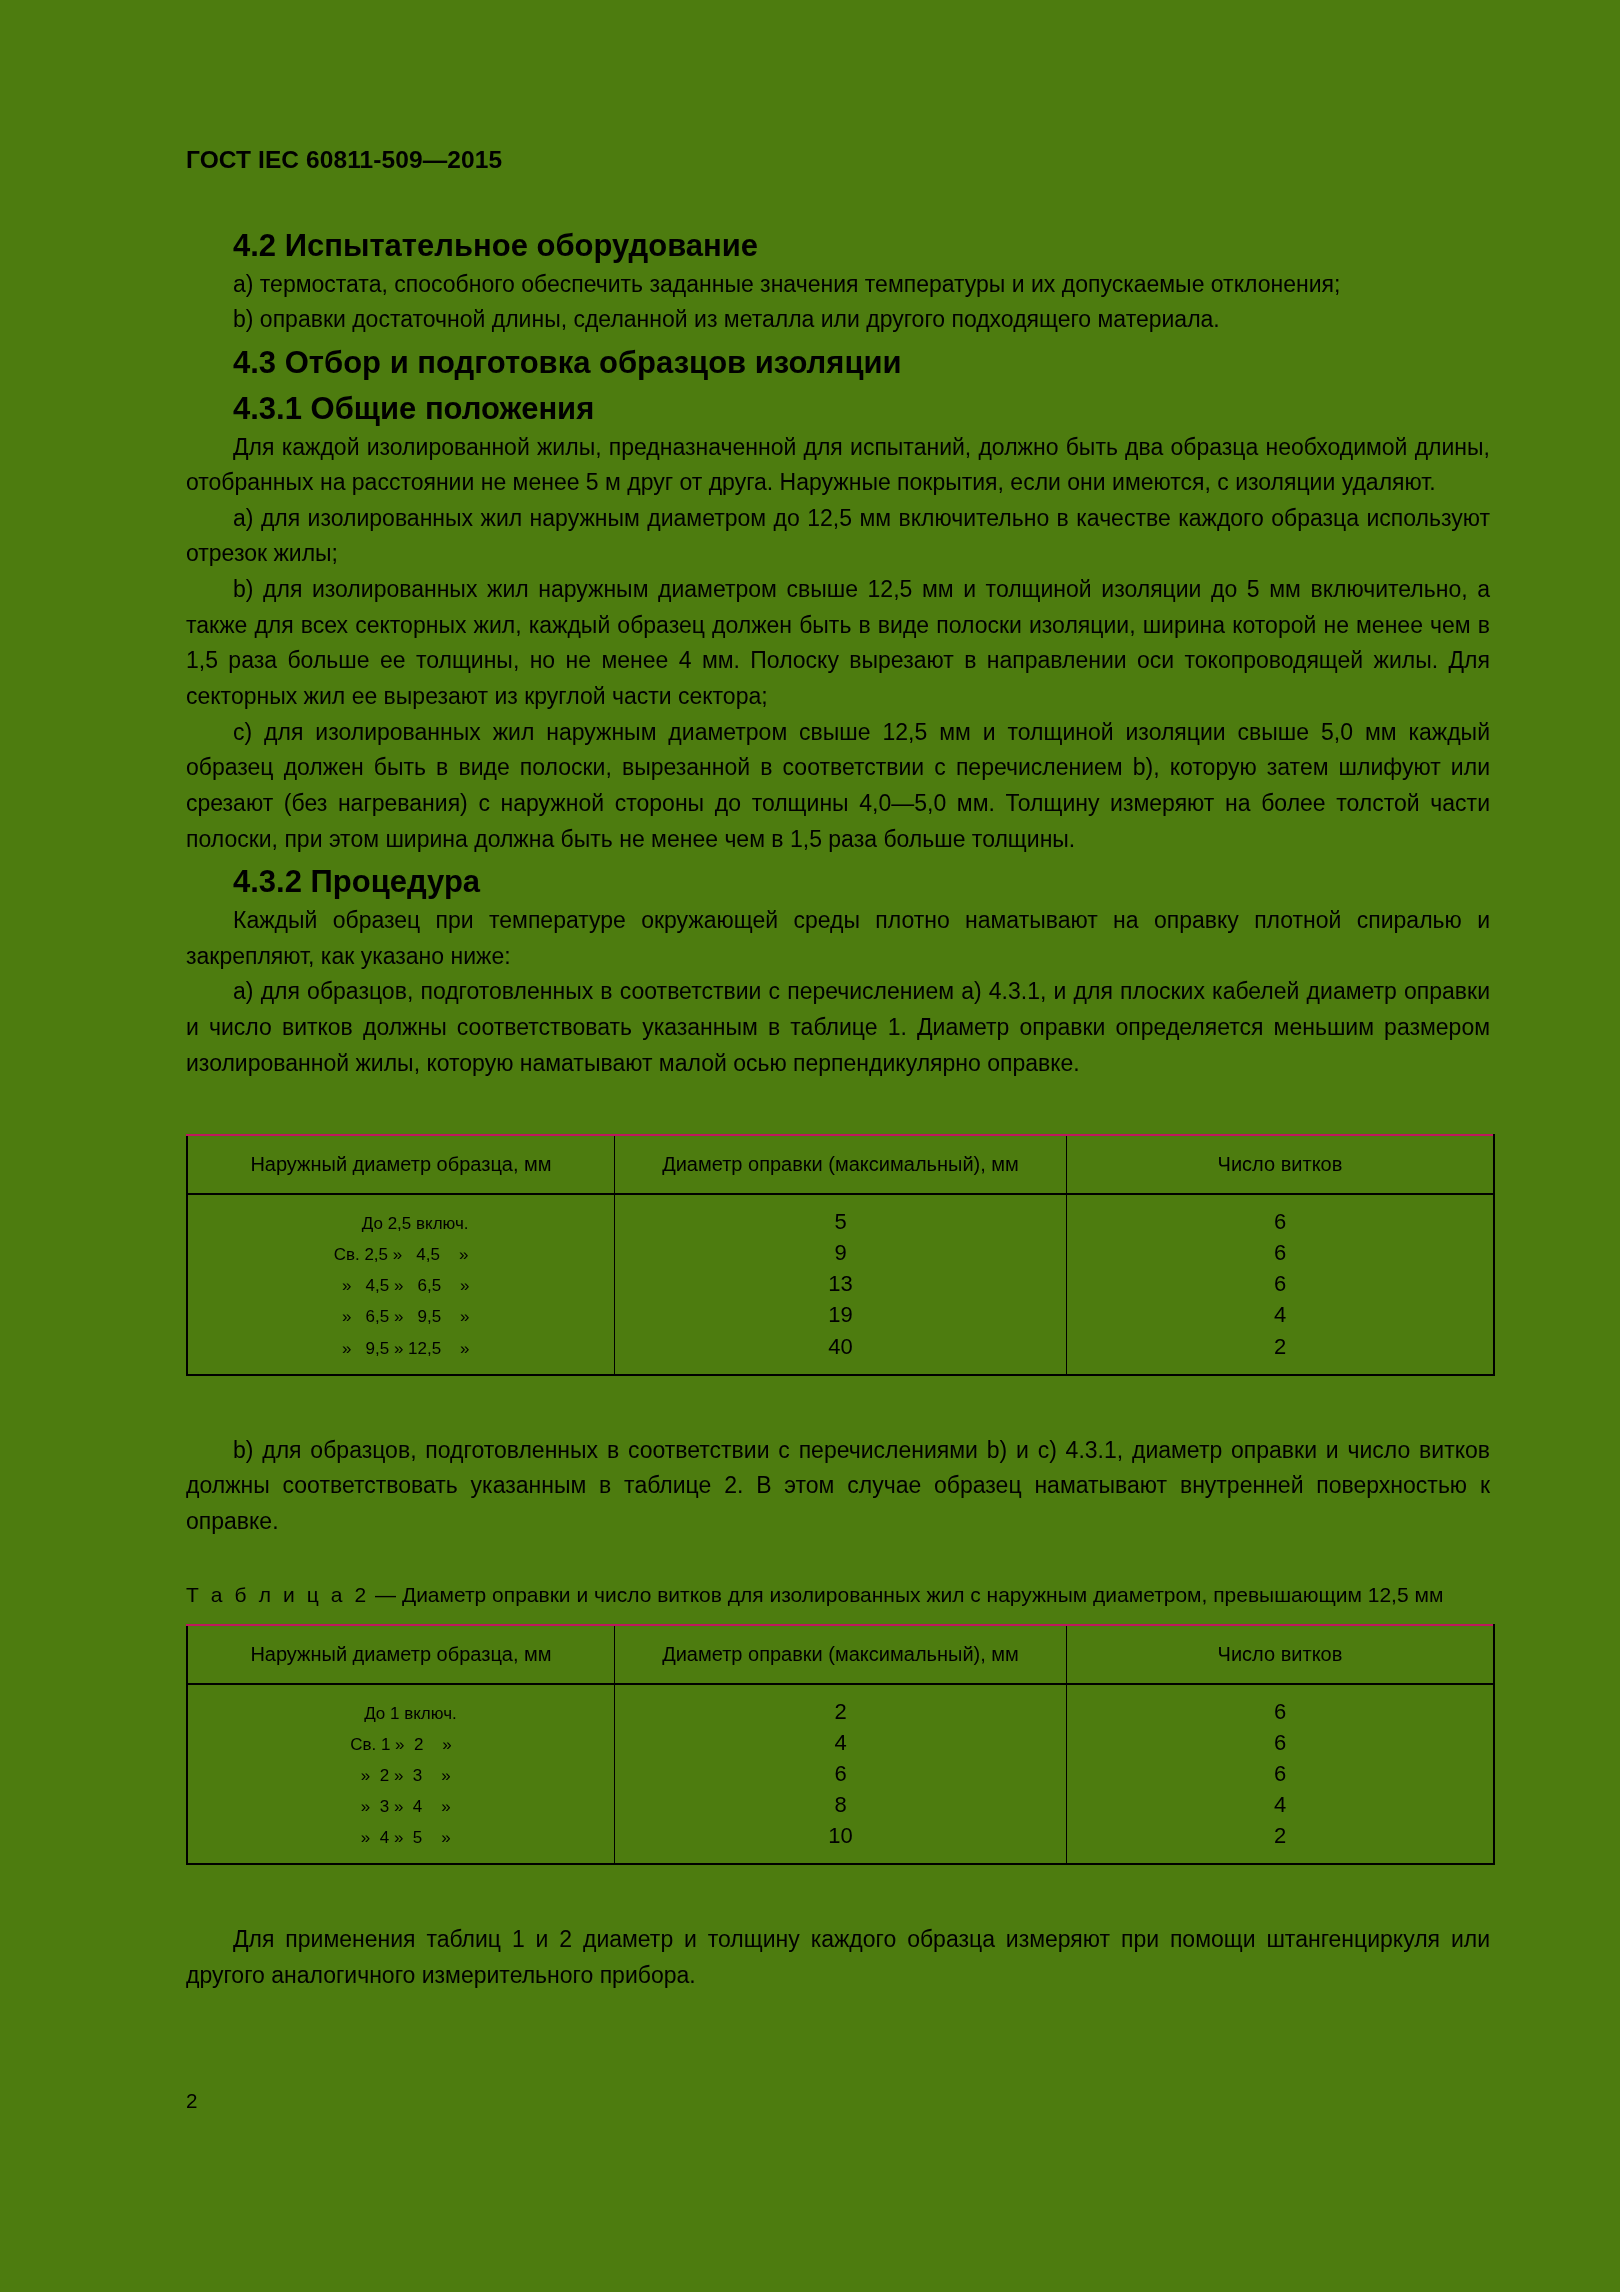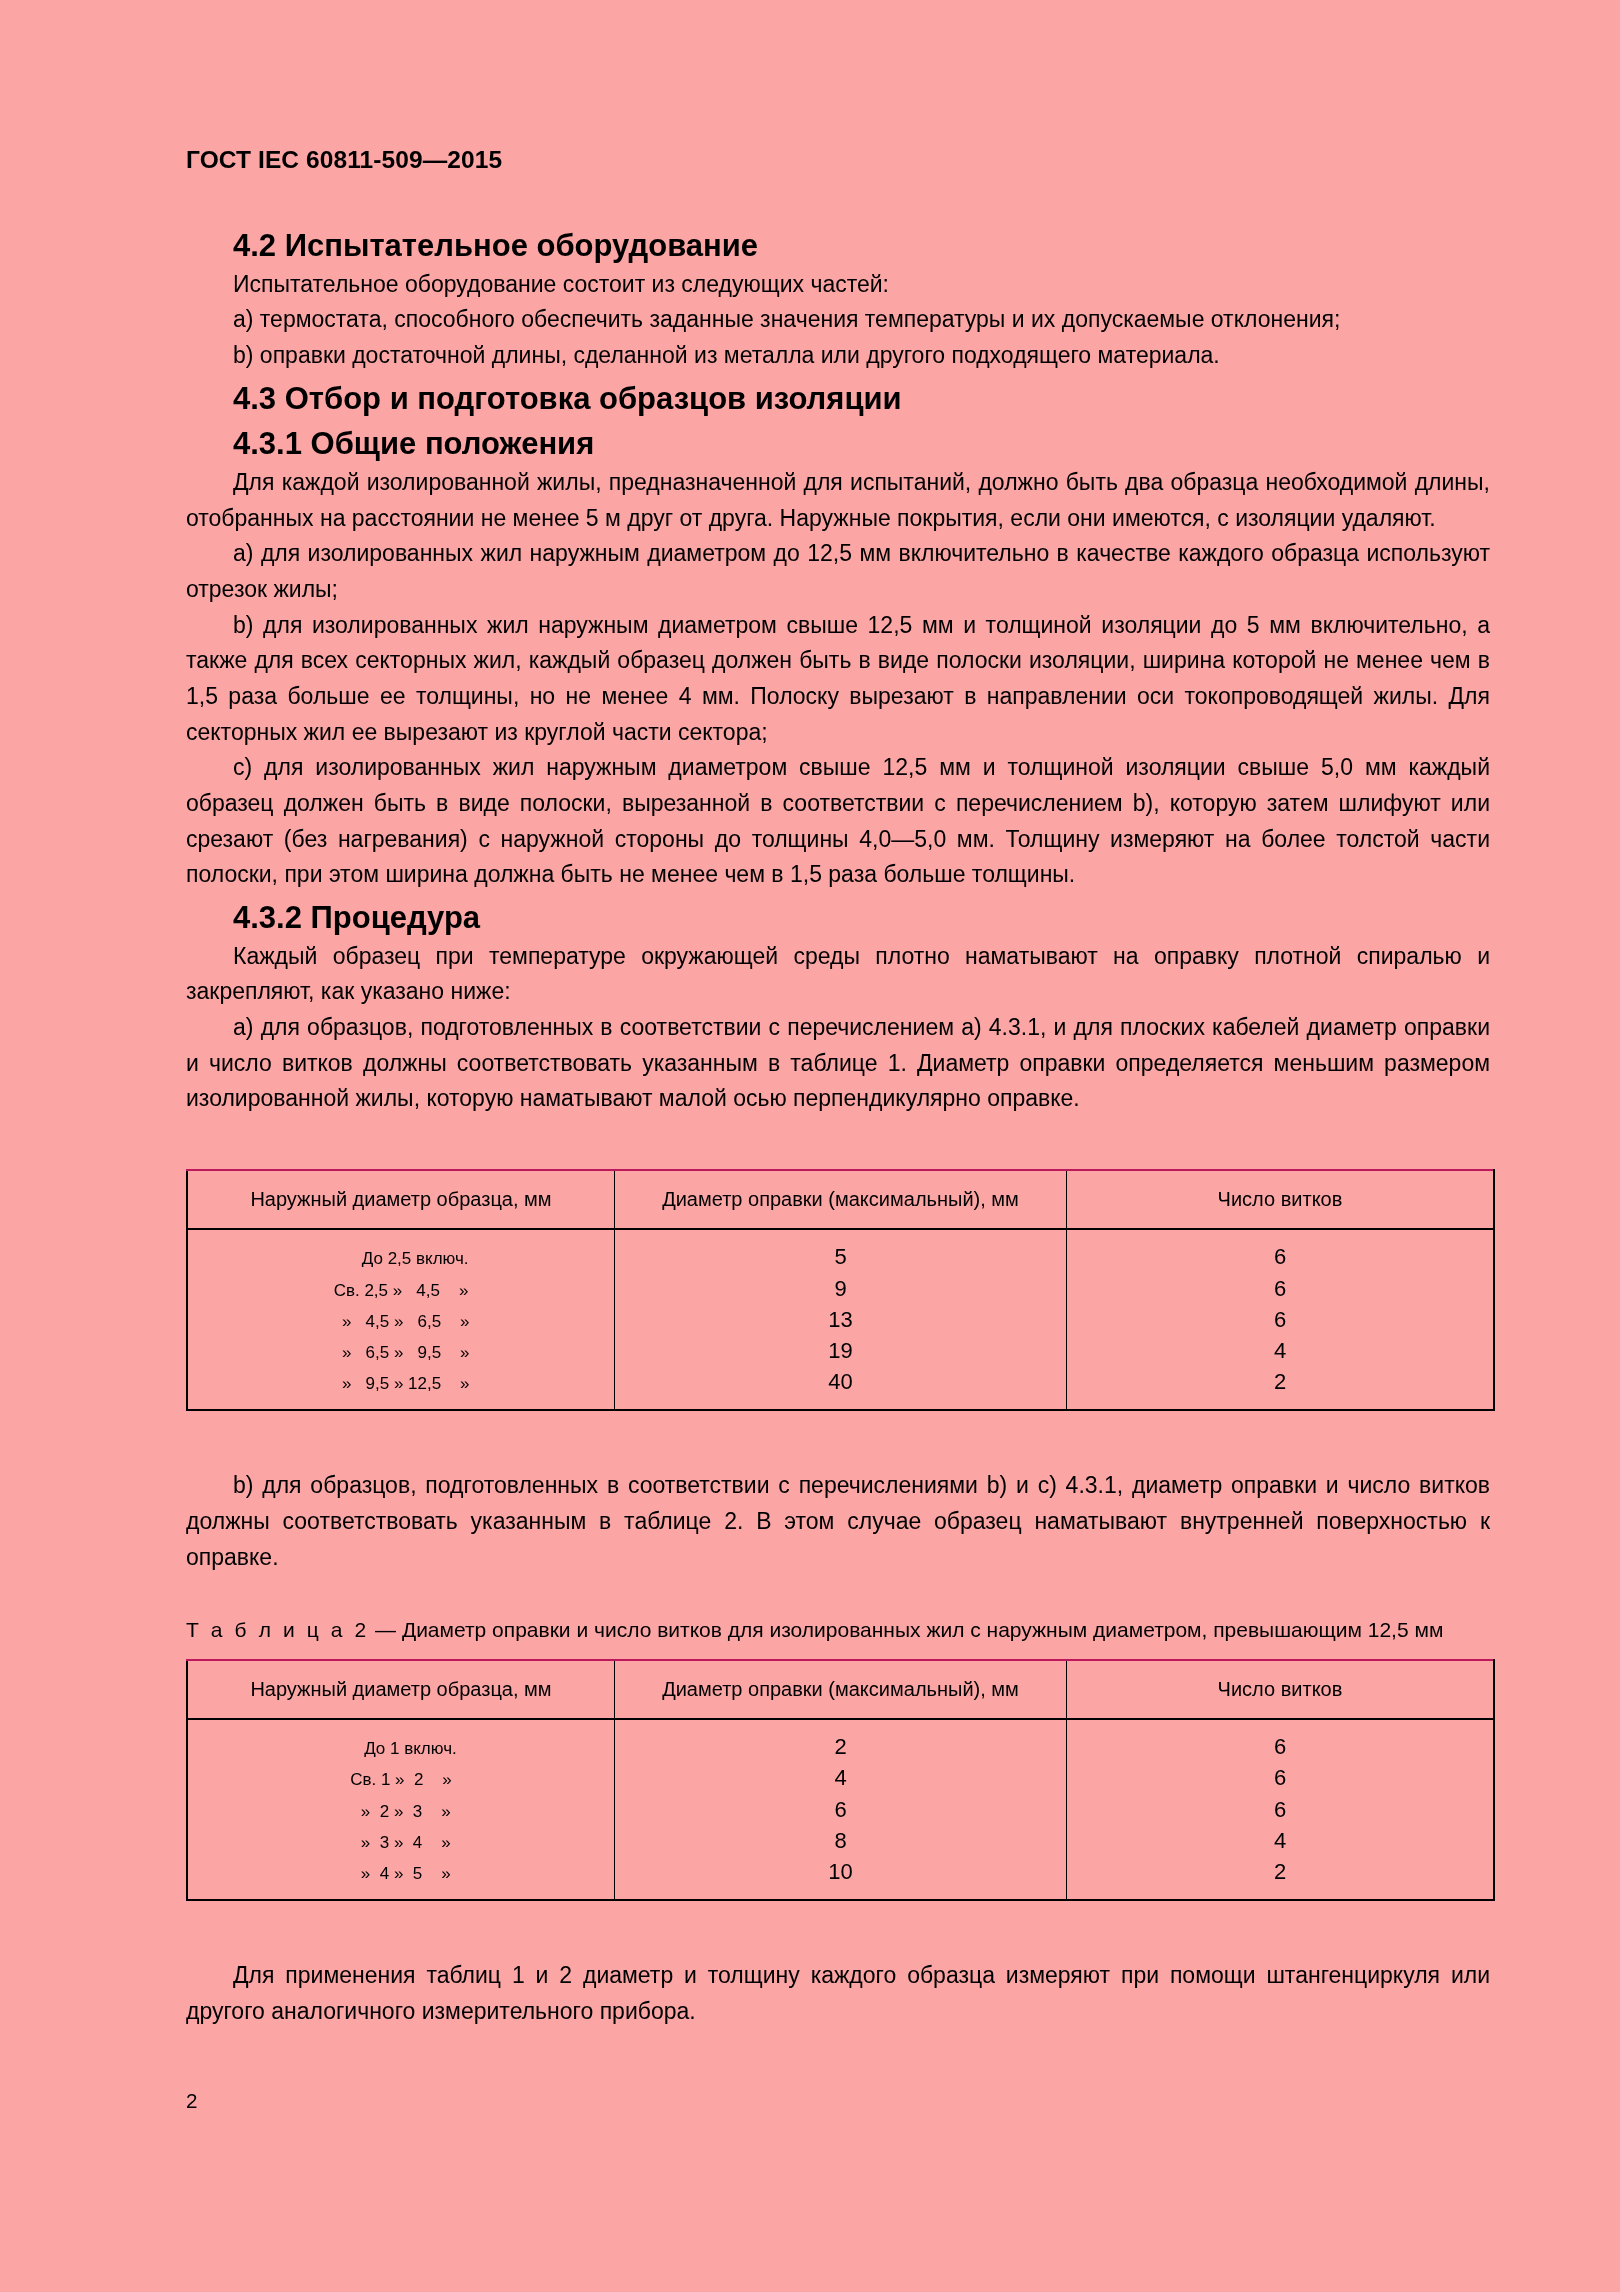--- a/index.html
+++ b/index.html
@@ -8,21 +8,21 @@
     background: #ffffff;
   }
   body {
     font-family: "Liberation Sans", sans-serif;
     color: #000000;
   }
   .page {
     position: relative;
     width: 1620px;
     height: 2293px;
-    background: #fca5a5;
+    background: #4d7c0f;
     box-sizing: border-box;
     overflow: hidden;
   }
   .content {
     position: absolute;
     left: 186px;
     top: 147px;
     width: 1304px;
   }
   .doc-header {
@@ -123,21 +123,20 @@
 </head>
 <body>
 
 <div class="page">
 
   <div class="content">
 
     <div class="doc-header">ГОСТ IEC 60811-509—2015</div>
 
     <h3 class="sec">4.2  Испытательное оборудование</h3>
-    <p class="body">Испытательное оборудование состоит из следующих частей:</p>
     <p class="body">a) термостата, способного обеспечить заданные значения температуры и их допускаемые отклонения;</p>
     <p class="body">b)  оправки достаточной длины, сделанной из металла или другого подходящего материала.</p>
 
     <div class="gap-sm"></div>
     <h3 class="sec">4.3  Отбор и подготовка образцов изоляции</h3>
 
     <div class="gap-sm"></div>
     <h3 class="sec">4.3.1  Общие положения</h3>
     <p class="body">Для каждой изолированной жилы, предназначенной для испытаний, должно быть два образца необходимой длины, отобранных на расстоянии не менее 5 м друг от друга. Наружные покрытия, если они имеются, с изоляции удаляют.</p>
     <p class="body">a)  для изолированных жил наружным диаметром до 12,5 мм включительно в качестве каждого образца используют отрезок жилы;</p>

